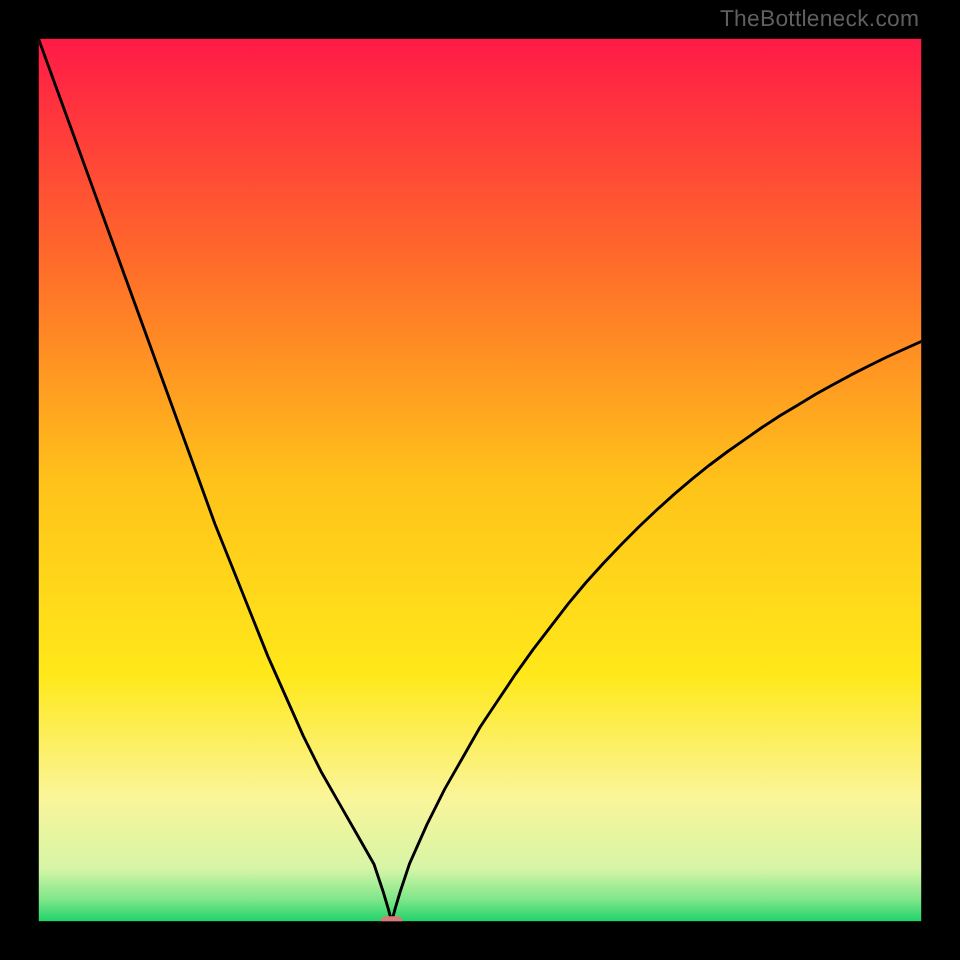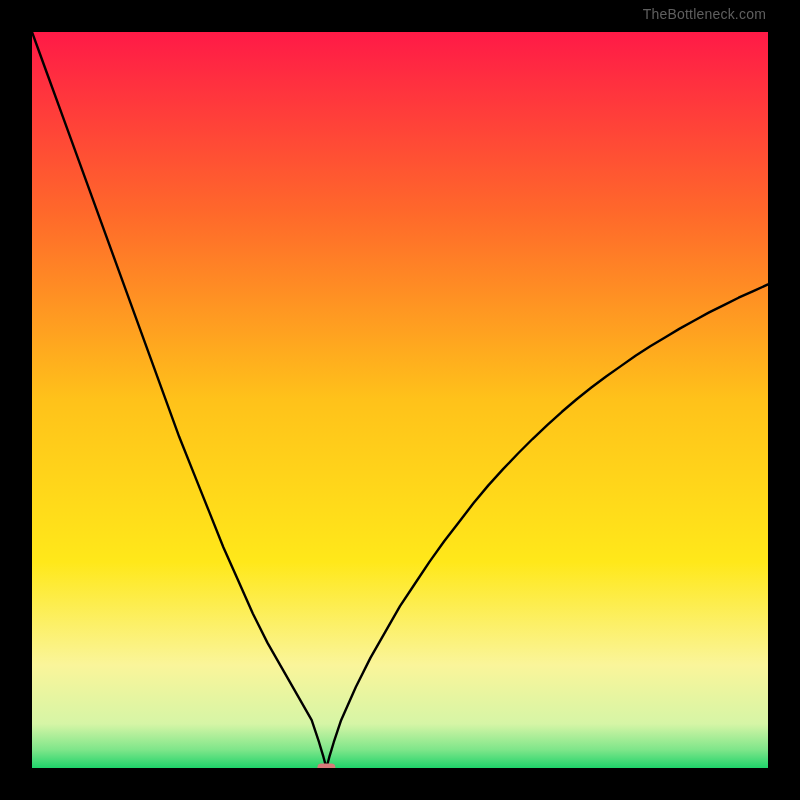--- a/index.html
+++ b/index.html
@@ -25,21 +25,21 @@
     left: 32px;
     width: 736px;
     height: 736px;
     overflow: hidden;
   }
   .watermark {
     position: absolute;
     top: 6px;
     right: 34px;
     color: #5f5f5f;
-    font-size: 14px;
+    font-size: 19px;
     font-weight: 500;
     letter-spacing: 0.2px;
     user-select: none;
   }
   svg { display: block; }
 </style>
 </head>
 <body>
 
 <div class="frame">

